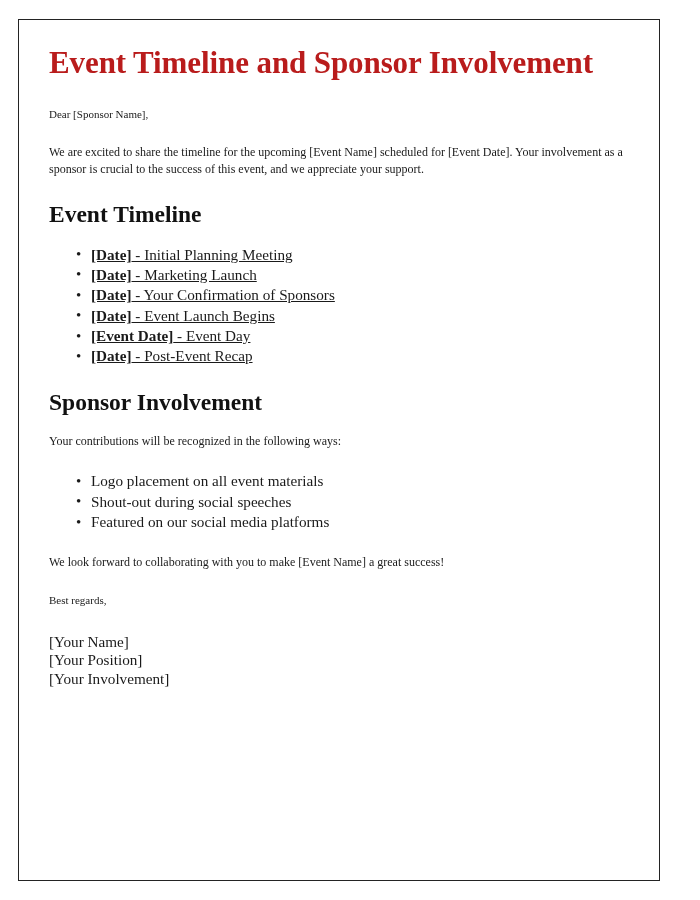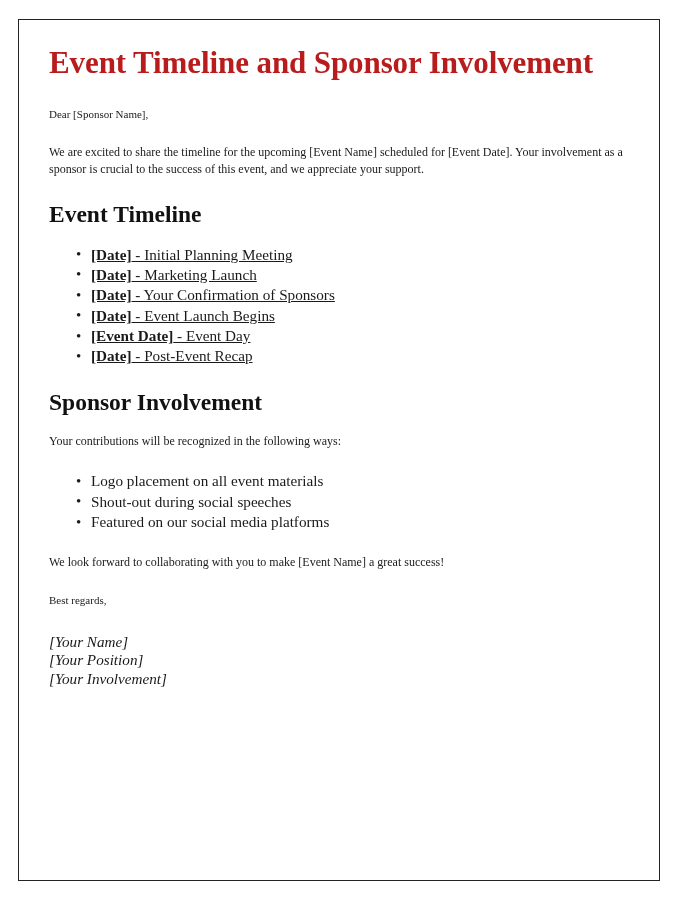--- a/index.html
+++ b/index.html
@@ -89,21 +89,20 @@
   .closing-para {
   }
   .regards {
     font-size: 11px;
     line-height: 1.35;
     margin: 16px 0 25px 0;
   }
   .signature-block {
     font-size: 15.2px;
     line-height: 1.22;
-    font-style: italic;
   }
   .signature-block div {
     margin: 0;
   }
   .spacer-bottom {
     height: 180px;
   }
 </style>
 </head>
 <body>

